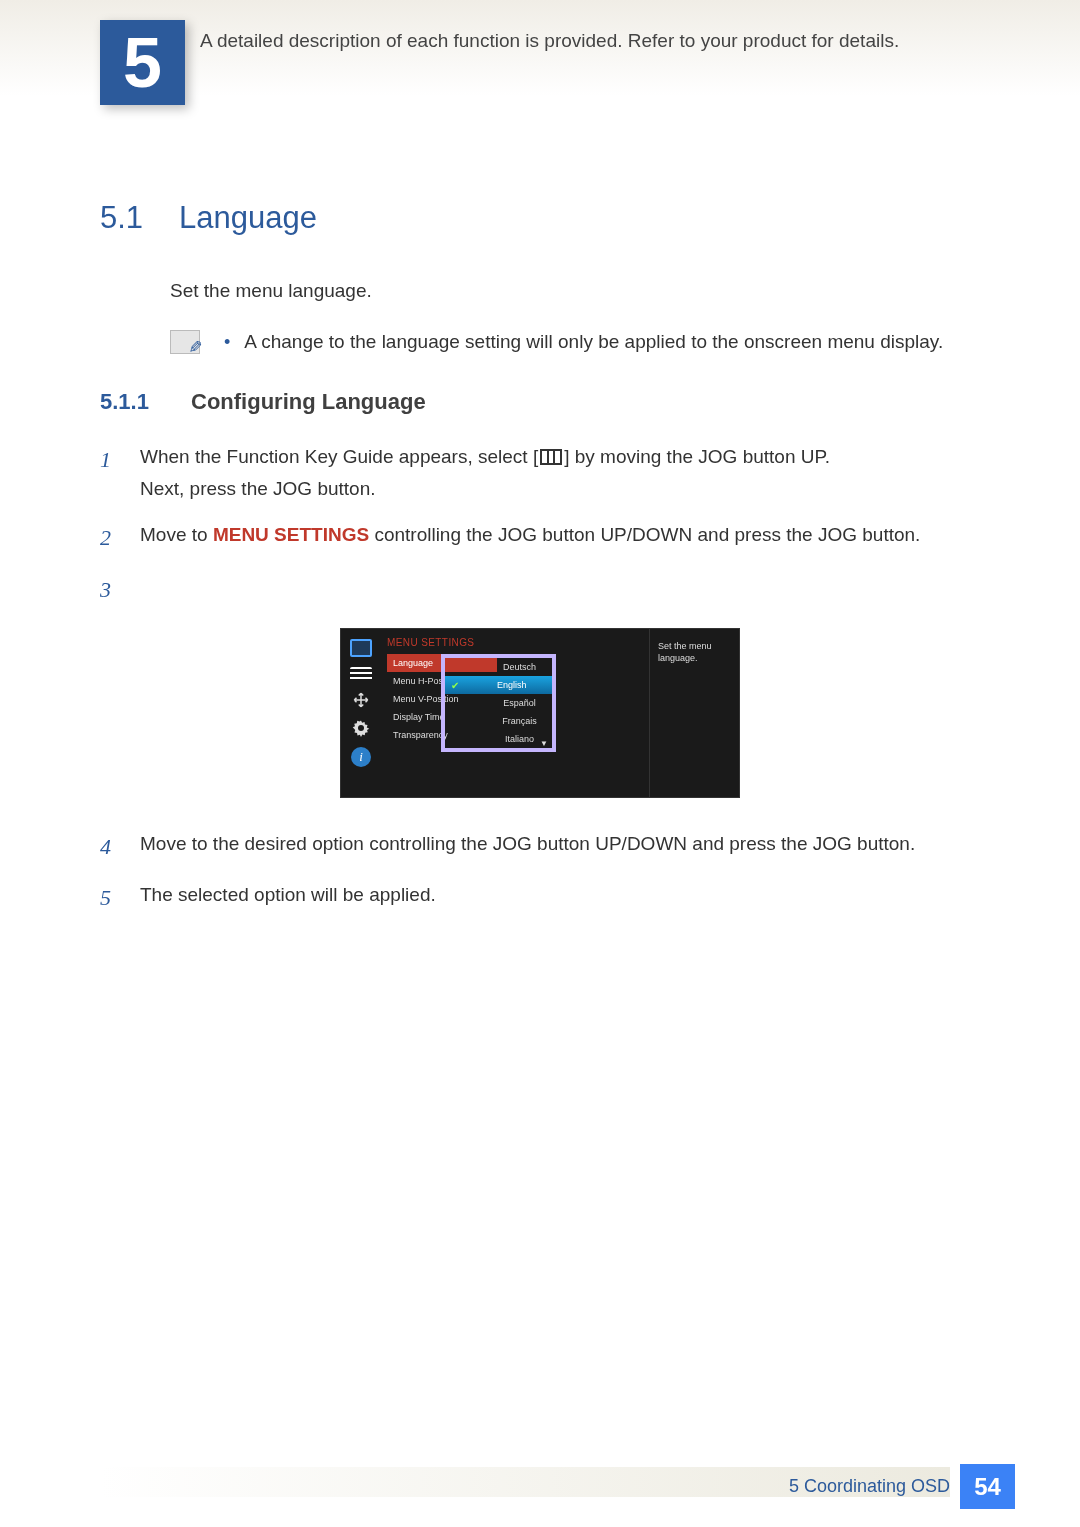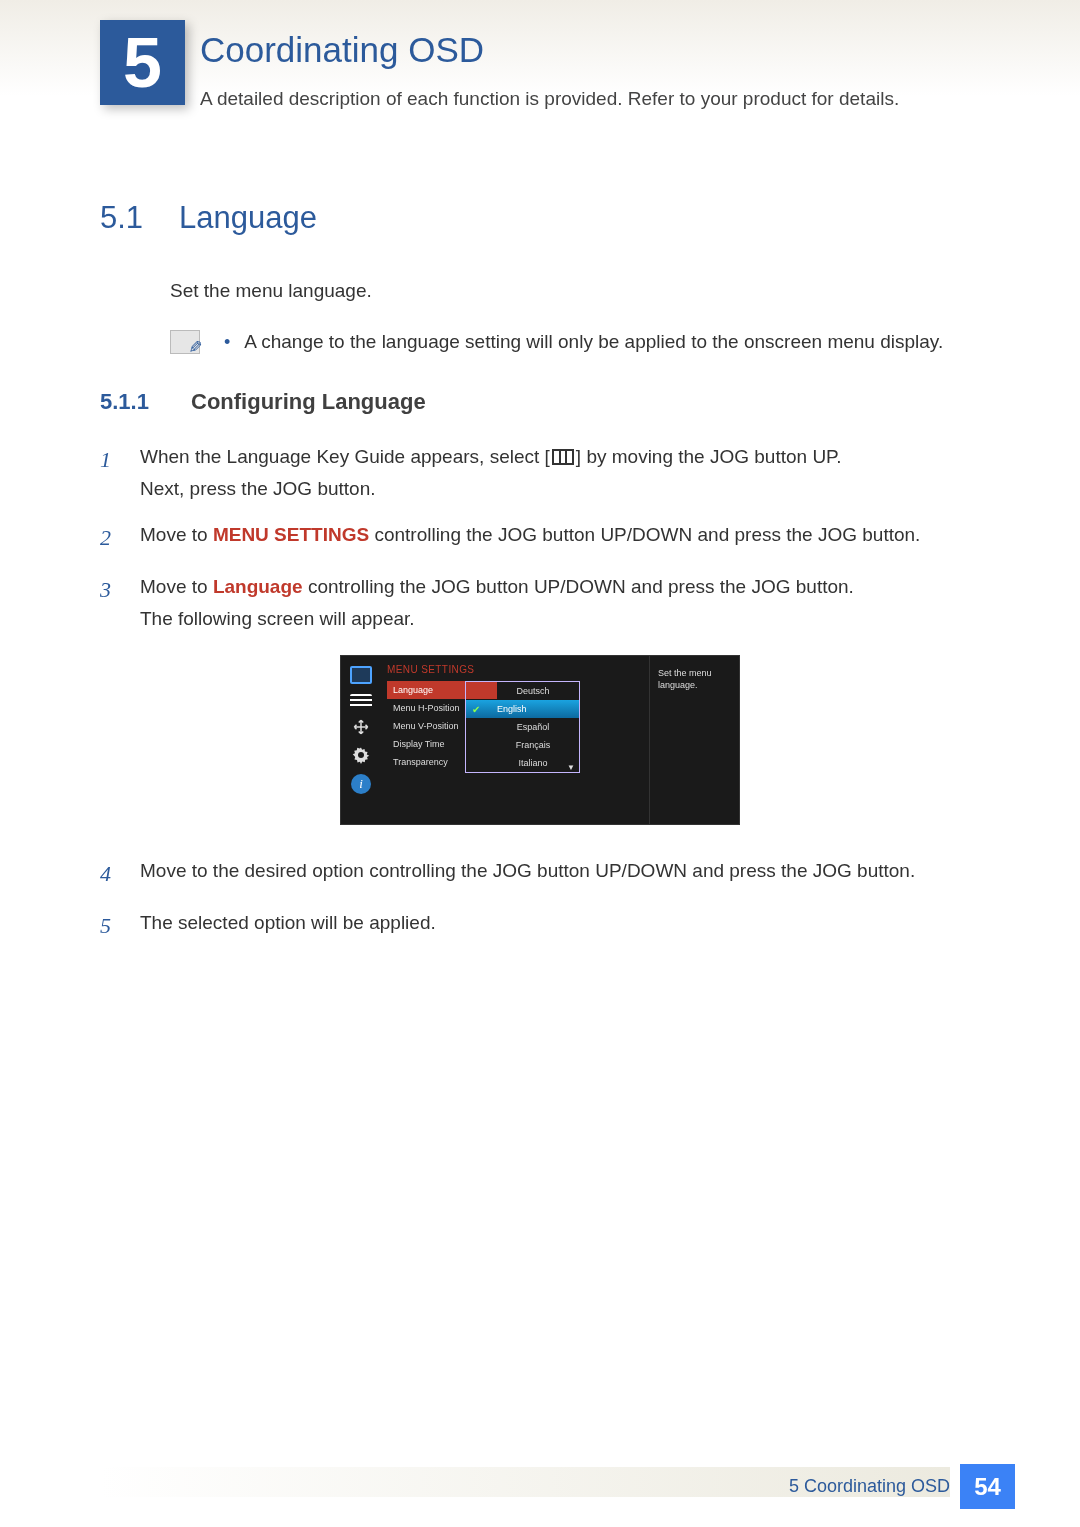--- a/index.html
+++ b/index.html
@@ -182,22 +182,22 @@
   .osd-menu-item {
     padding: 4px 6px;
     font-size: 9px;
     color: #ddd;
   }
   .osd-menu-item.selected {
     background: #c0392b;
     color: #fff;
   }
   .osd-langbox {
-    margin-left: 78px;
-    border: 1px solid #c4b5fd;
+    margin-left: 54px;
+    border: 4px solid #c4b5fd;
     width: 115px;
     position: relative;
   }
   .osd-lang-item {
     padding: 4px 10px;
     font-size: 9px;
     text-align: center;
     color: #ddd;
   }
   .osd-lang-item.selected {
@@ -254,21 +254,20 @@
   }
 </style>
 </head>
 <body>
 
 <div class="top-gradient"></div>
 
 <div class="chapter-badge">5</div>
 
 <div class="header-block">
-  <h1>Coordinating OSD</h1>
   <div class="subtitle">A detailed description of each function is provided. Refer to your product for details.</div>
 </div>
 
 <div class="content">
 
   <div class="sec-5-1">
     <div class="h2-row">
       <div class="h2-num">5.1</div>
       <div class="h2-title">Language</div>
     </div>
@@ -284,36 +283,32 @@
 
     <div class="h3-row">
       <div class="h3-num">5.1.1</div>
       <div class="h3-title">Configuring Language</div>
     </div>
 
     <ol class="ol-steps indent">
       <li>
         <span class="step-num">1</span>
         <span class="step-text">
-          <span>When the Language Key Guide appears, select [</span><span class="inline-icon"></span><span>] by moving the JOG button UP.</span><br>
+          <span>When the Function Key Guide appears, select [</span><span class="inline-icon"></span><span>] by moving the JOG button UP.</span><br>
           <span>Next, press the JOG button.</span>
         </span>
       </li>
       <li>
         <span class="step-num">2</span>
         <span class="step-text">
           <span>Move to </span><span class="hl-bold">MENU SETTINGS</span><span> controlling the JOG button UP/DOWN and press the JOG button.</span>
         </span>
       </li>
       <li>
         <span class="step-num">3</span>
-        <span class="step-text">
-          <span>Move to </span><span class="hl">Language</span><span> controlling the JOG button UP/DOWN and press the JOG button.</span><br>
-          <span>The following screen will appear.</span>
-        </span>
       </li>
     </ol>
 
     <div class="sshot-wrap">
       <div class="osd">
         <div class="osd-sidebar">
           <div class="osd-side-icon monitor"></div>
           <div class="osd-side-icon menu-lines"></div>
           <div class="osd-side-icon arrows" style="border:none">
             <svg viewBox="0 0 24 24" fill="none" stroke="#ddd" stroke-width="2">

